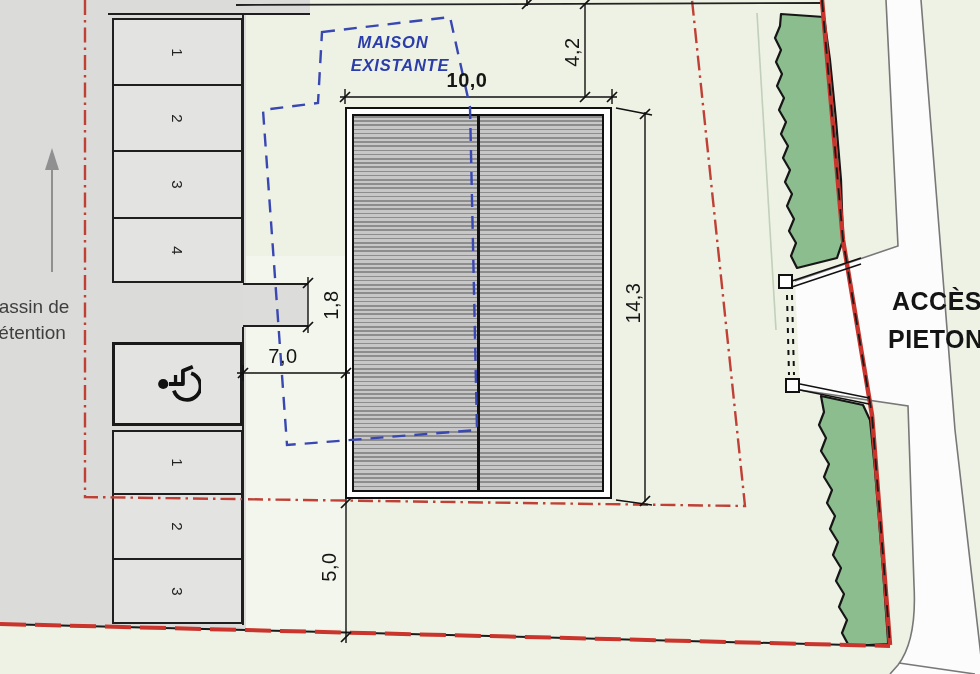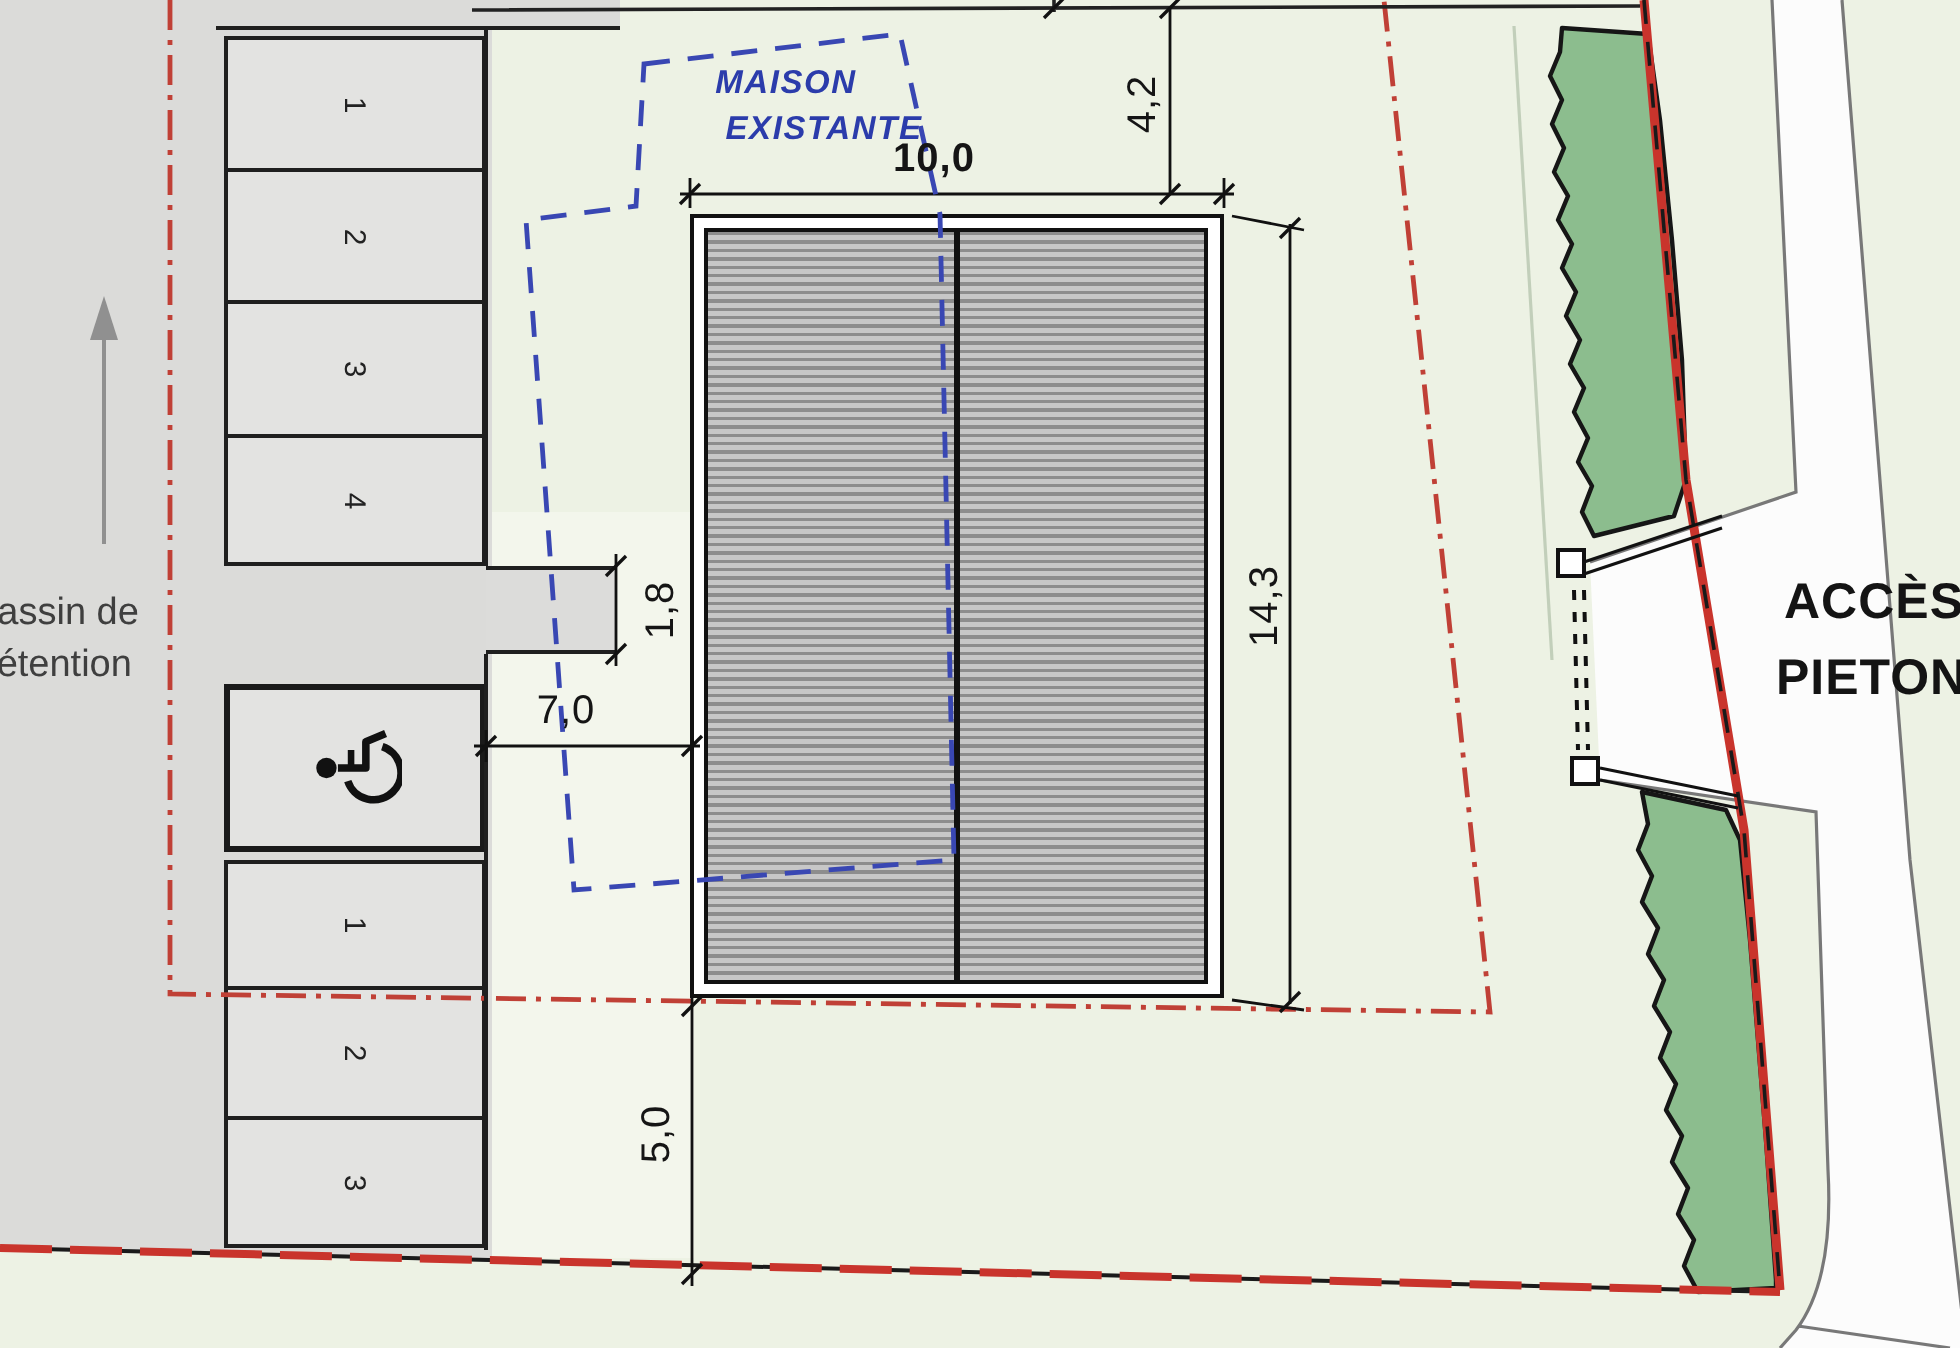--- a/index.html
+++ b/index.html
@@ -149,21 +149,21 @@
   </svg>
 
   <div class="dim-label" style="left:467px;top:80px;font-weight:bold;">10,0</div>
   <div class="dim-label rot" style="left:572px;top:52px;">4,2</div>
   <div class="dim-label rot" style="left:633px;top:303px;">14,3</div>
   <div class="dim-label rot" style="left:331px;top:305px;">1,8</div>
   <div class="dim-label" style="left:283px;top:356px;">7,0</div>
   <div class="dim-label rot" style="left:329px;top:567px;">5,0</div>
 
   <div class="house-label" style="left:393px;top:42px;">MAISON</div>
-  <div class="house-label" style="left:412px;top:65px;">EXISTANTE</div>
+  <div class="house-label" style="left:400px;top:65px;">EXISTANTE</div>
 
   <div class="basin-label" style="left:-14px;top:296px;">Bassin de</div>
   <div class="basin-label" style="left:-8px;top:322px;">rétention</div>
 
   <div class="access-label" style="left:892px;top:287px;">ACCÈS</div>
   <div class="access-label" style="left:888px;top:325px;">PIETON</div>
 
 </div>
 
 </body></html>

